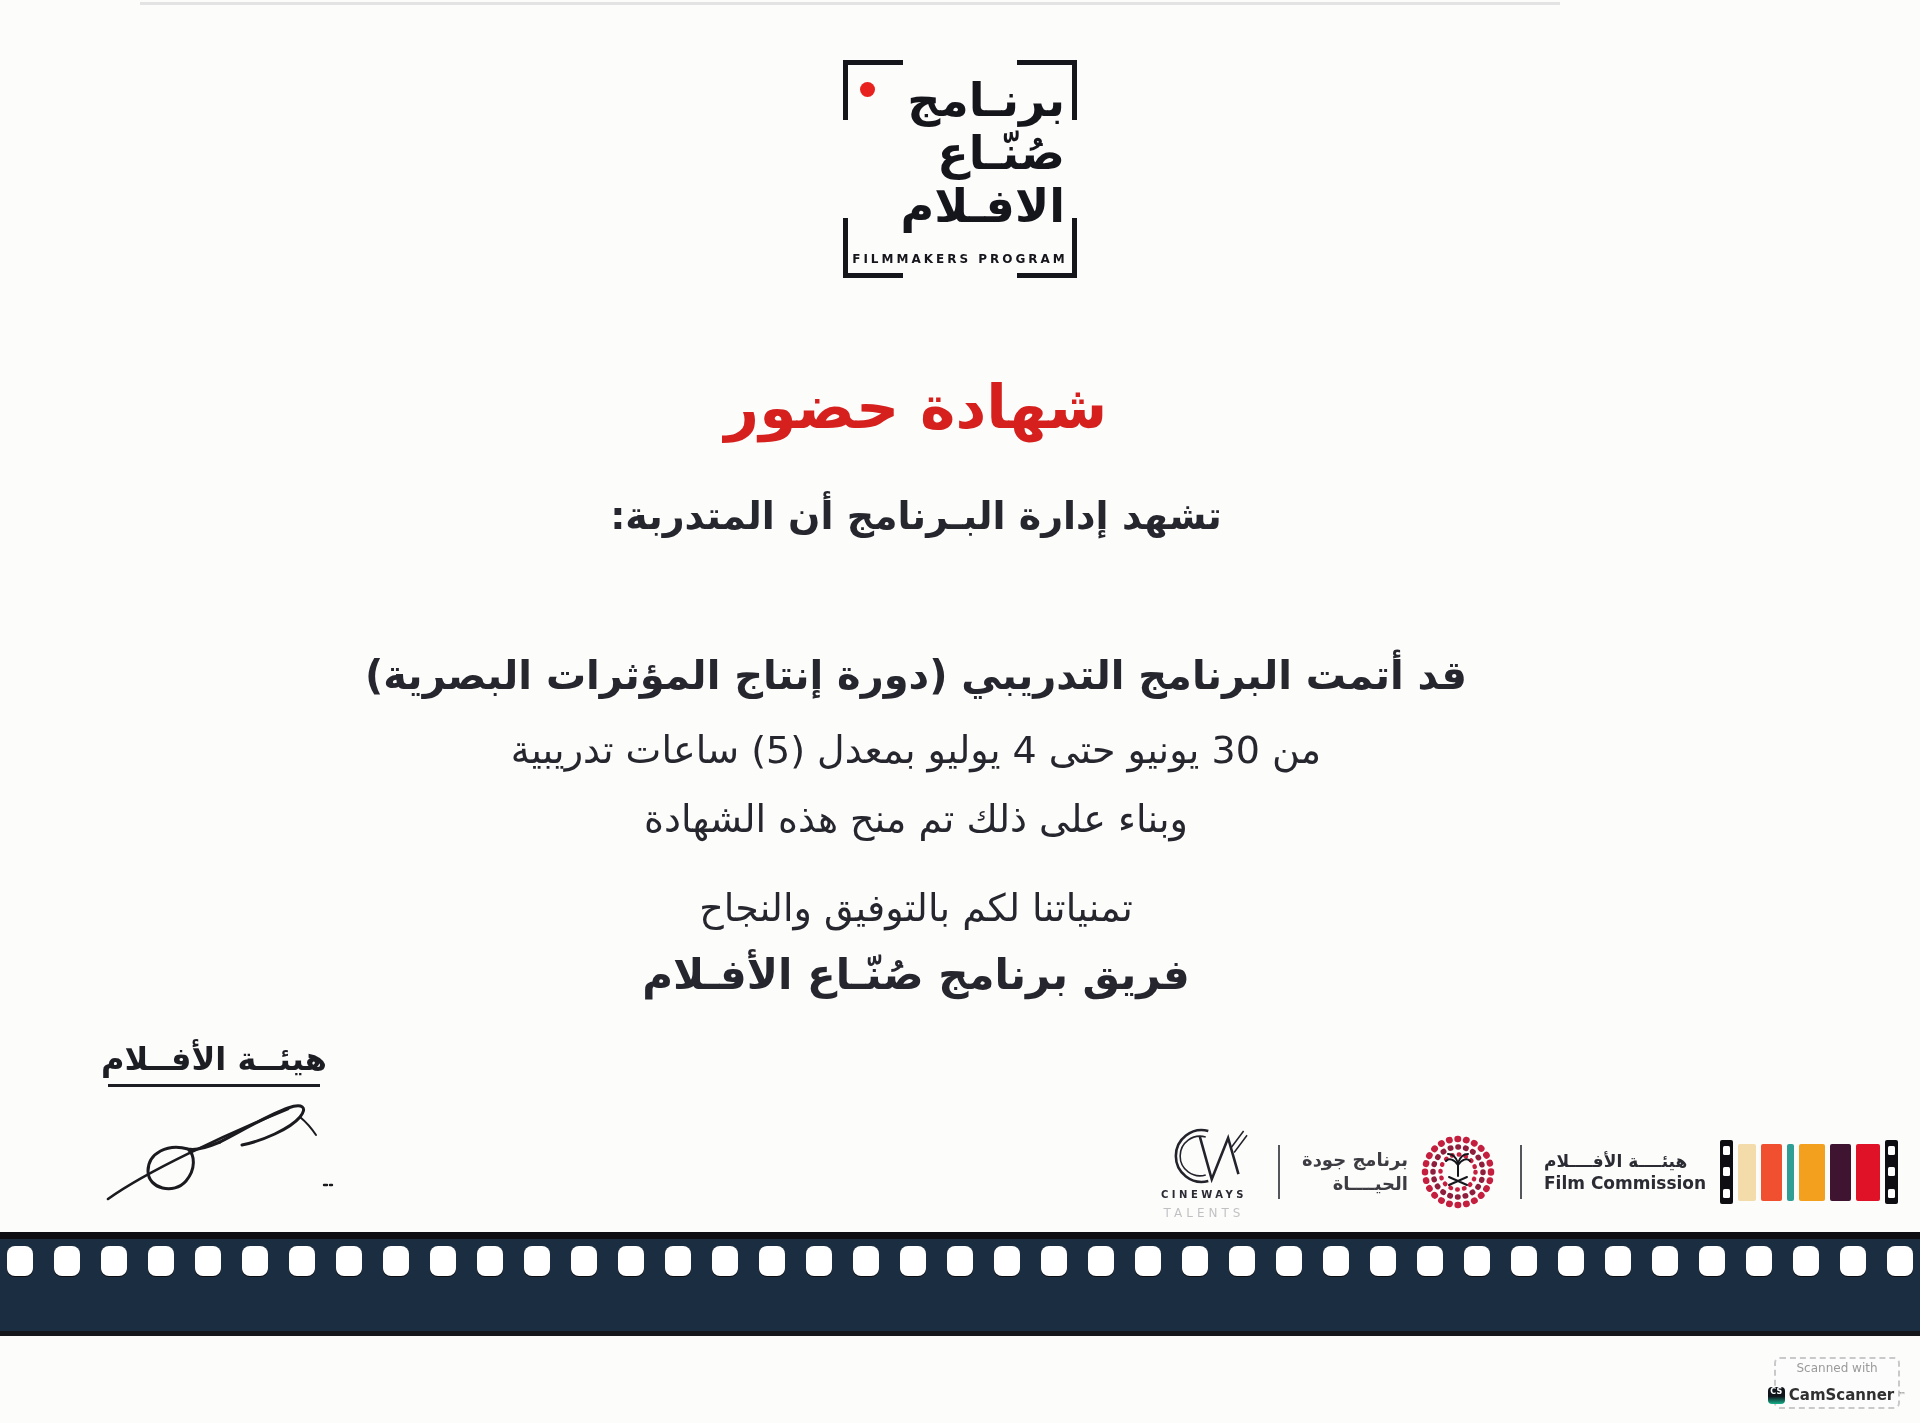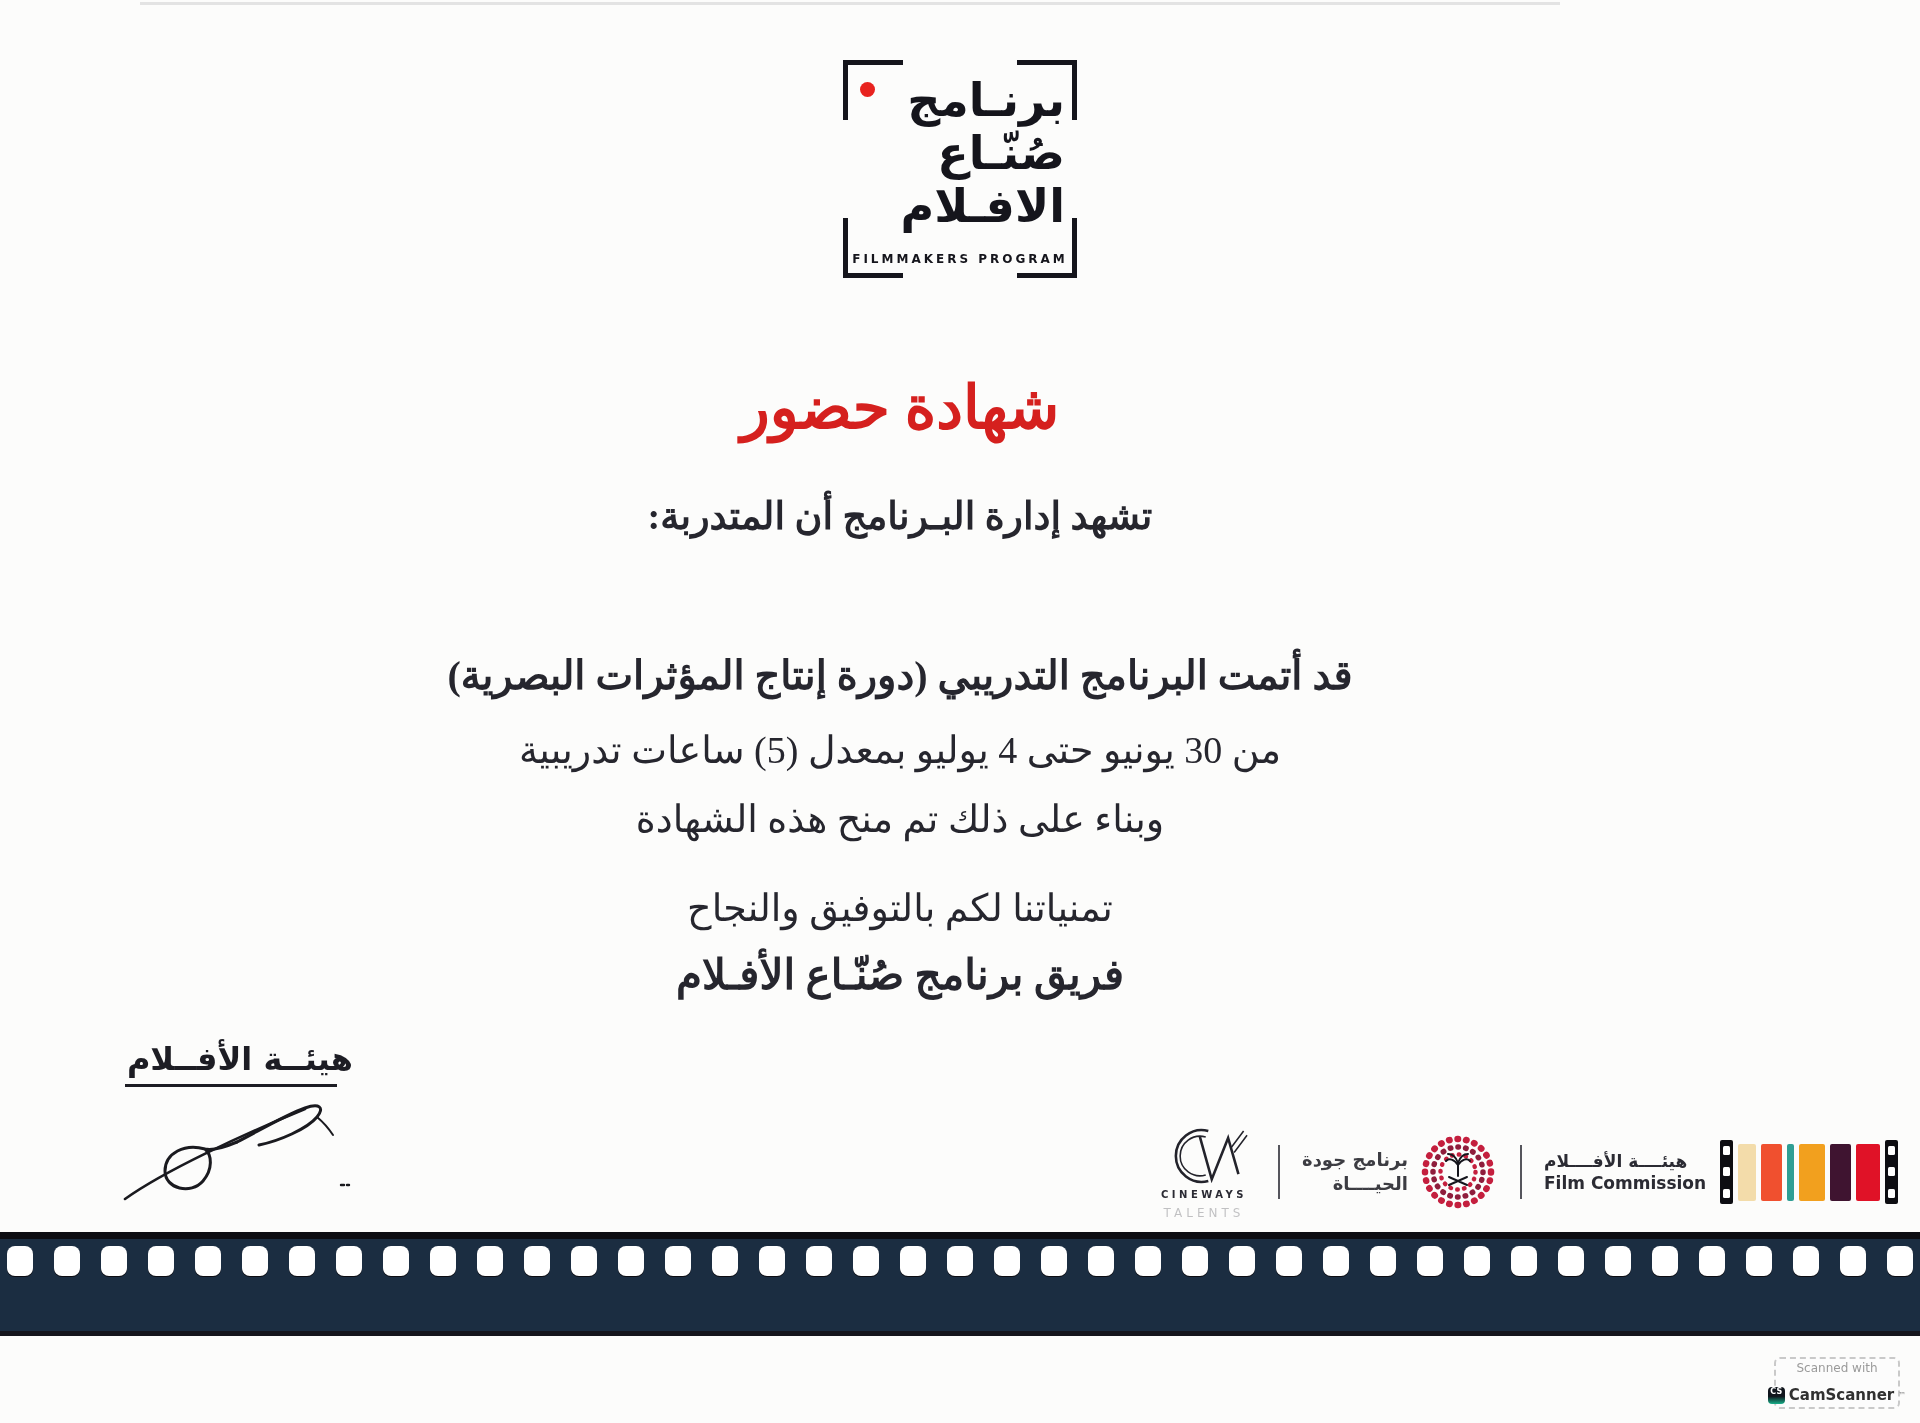--- a/index.html
+++ b/index.html
@@ -17,32 +17,32 @@
   .corner.tr{top:0;right:0;border-top-width:5px;border-right-width:5px;}
   .corner.bl{bottom:0;left:0;border-bottom-width:5px;border-left-width:5px;}
   .corner.br{bottom:0;right:0;border-bottom-width:5px;border-right-width:5px;}
   .logo-dot{position:absolute;top:22px;left:17px;width:15px;height:15px;border-radius:50%;background:#e8231f;}
   .logo-ar{position:absolute;top:14px;right:12px;text-align:right;direction:rtl;
            font-size:46px;line-height:53px;font-weight:800;color:#15151c;letter-spacing:0;}
   .logo-en{position:absolute;bottom:12px;left:0;width:100%;text-align:center;
            font-size:12px;font-weight:700;letter-spacing:3px;color:#15151c;}
 
   
-  .content{position:absolute;left:0;width:1800px;text-align:center;direction:rtl;font-family:Liberation Serif, serif;}
+  .content{position:absolute;left:16px;width:1800px;text-align:center;direction:rtl;}
   .title{top:372px;font-size:60px;font-weight:800;color:#d5201e;}
   .intro{top:494px;font-size:38px;font-weight:600;}
   .name{top:558px;font-size:54px;font-weight:800;}
   .b1{top:652px;font-size:40px;font-weight:700;}
   .b2{top:728px;font-size:38px;font-weight:500;}
   .b3{top:797px;font-size:38px;font-weight:500;}
   .wish{top:886px;font-size:38px;font-weight:500;}
   .team{top:950px;font-size:42px;font-weight:800;}
 
   
-  .sig-block{position:absolute;left:109px;top:1040px;width:244px;text-align:right;}
+  .sig-block{position:absolute;left:92px;top:1040px;width:244px;text-align:center;}
   .sig-label{direction:rtl;font-size:32px;font-weight:800;color:#1d1d24;}
   .sig-rule{width:212px;height:3px;background:#1d1d24;margin:6px auto 0;}
   .sig-svg{display:block;margin:2px auto 0;}
 
   
   .partners{position:absolute;left:1152px;top:1116px;height:112px;display:flex;align-items:center;gap:22px;}
   .sep{width:2px;height:54px;background:#55555c;}
   .cineways{display:flex;flex-direction:column;align-items:center;width:104px;}
   .cw-name{font-size:10px;font-weight:700;letter-spacing:3.5px;color:#2a2a33;margin-top:2px;}
   .cw-sub{font-size:12px;letter-spacing:4px;color:#2a2a33;opacity:.28;margin-top:6px;}

